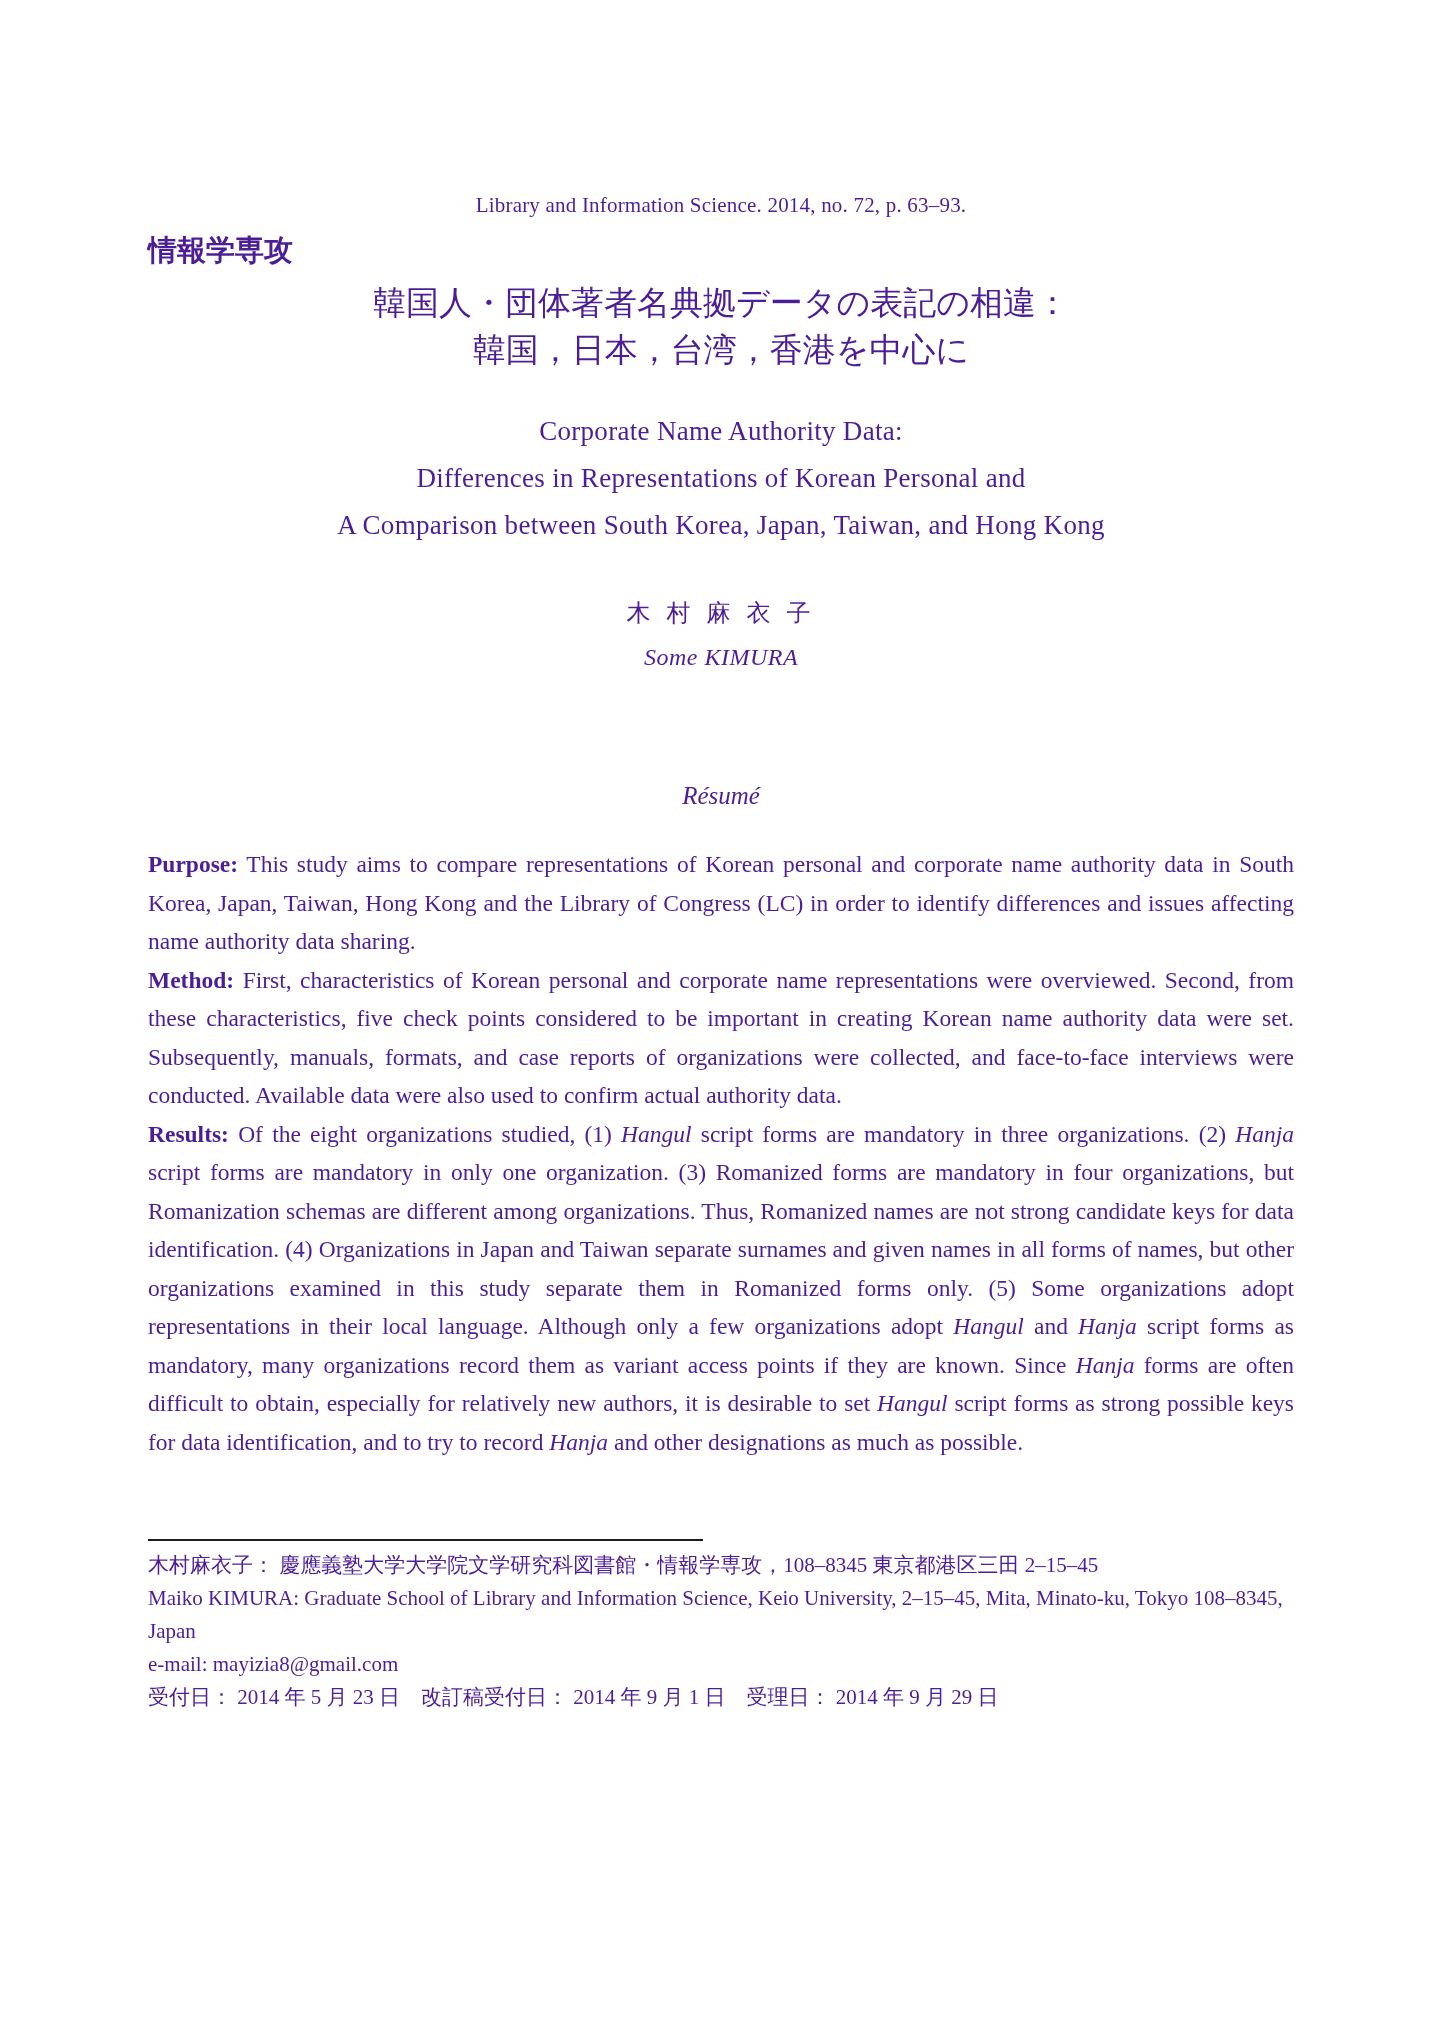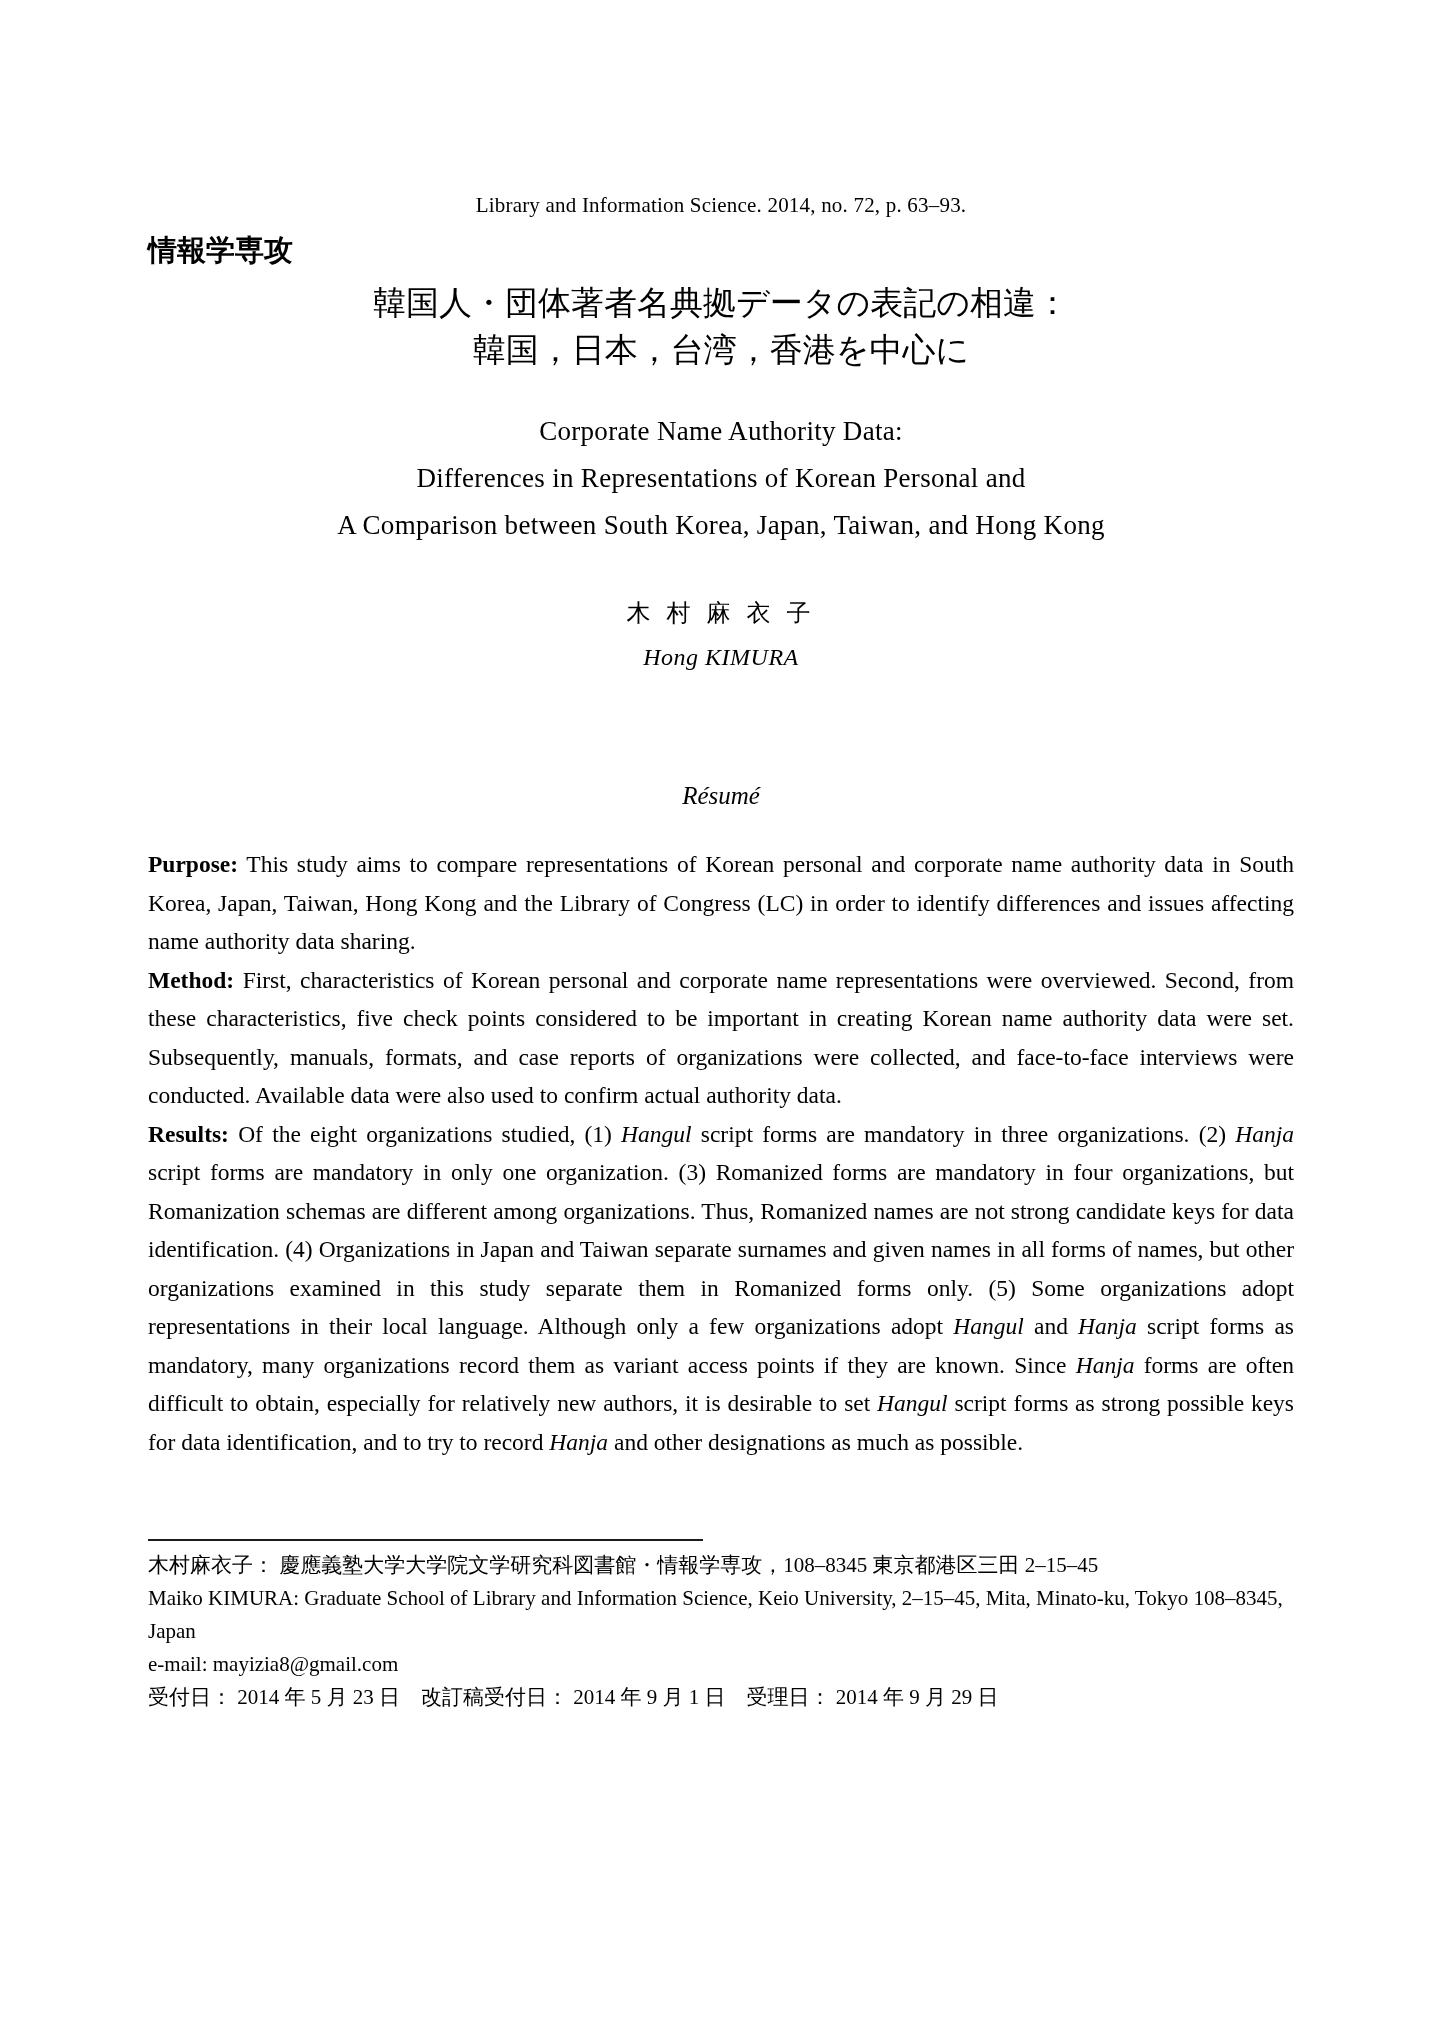--- a/index.html
+++ b/index.html
@@ -2,21 +2,21 @@
 <html><head>
 <meta charset="utf-8">
 <style>
   html, body { margin: 0; padding: 0; background: #ffffff; }
   .page {
     position: relative;
     width: 1434px;
     height: 2024px;
     margin: 0 auto;
     background: #ffffff;
-    color: #000000;
+    color: #4c1d95;
     font-family: "Liberation Serif", "DejaVu Serif", serif;
     box-sizing: border-box;
     padding: 192px 140px 0 148px;
     overflow: hidden;
   }
   .journal-line {
     text-align: center;
     font-size: 21px;
     line-height: 26px;
     letter-spacing: 0.2px;
@@ -103,21 +103,21 @@
   </h1>
 
   <h2 class="title-en">
     <span>Corporate Name Authority Data:</span>
     <span>Differences in Representations of Korean Personal and</span>
     <span>A Comparison between South Korea, Japan, Taiwan, and Hong Kong</span>
   </h2>
 
   <div class="author-block">
     <div class="author-ja">木 村 麻 衣 子</div>
-    <div class="author-en">Hong KIMURA</div>
+    <div class="author-en">Some KIMURA</div>
   </div>
 
   <div class="resume-heading">Résumé</div>
 
   <section class="abstract">
       <p><b>Purpose:</b><span> This study aims to compare representations of Korean personal and corporate name authority data in South Korea, Japan, Taiwan, Hong Kong and the Library of Congress (LC) in order to identify differences and issues affecting name authority data sharing.</span></p>
       <p><b>Method:</b><span> First, characteristics of Korean personal and corporate name representations were overviewed. Second, from these characteristics, five check points considered to be important in creating Korean name authority data were set. Subsequently, manuals, formats, and case reports of organizations were collected, and face-to-face interviews were conducted. Available data were also used to confirm actual authority data.</span></p>
       <p><b>Results:</b><span> Of the eight organizations studied, (1) </span><i>Hangul</i><span> script forms are mandatory in three organizations. (2) </span><i>Hanja</i><span> script forms are mandatory in only one organization. (3) Romanized forms are mandatory in four organizations, but Romanization schemas are different among organizations. Thus, Romanized names are not strong candidate keys for data identification. (4) Organizations in Japan and Taiwan separate surnames and given names in all forms of names, but other organizations examined in this study separate them in Romanized forms only. (5) Some organizations adopt representations in their local language. Although only a few organizations adopt </span><i>Hangul</i><span> and </span><i>Hanja</i><span> script forms as mandatory, many organizations record them as variant access points if they are known. Since </span><i>Hanja</i><span> forms are often difficult to obtain, especially for relatively new authors, it is desirable to set </span><i>Hangul</i><span> script forms as strong possible keys for data identification, and to try to record </span><i>Hanja</i><span> and other designations as much as possible.</span></p>
     </section>
 

